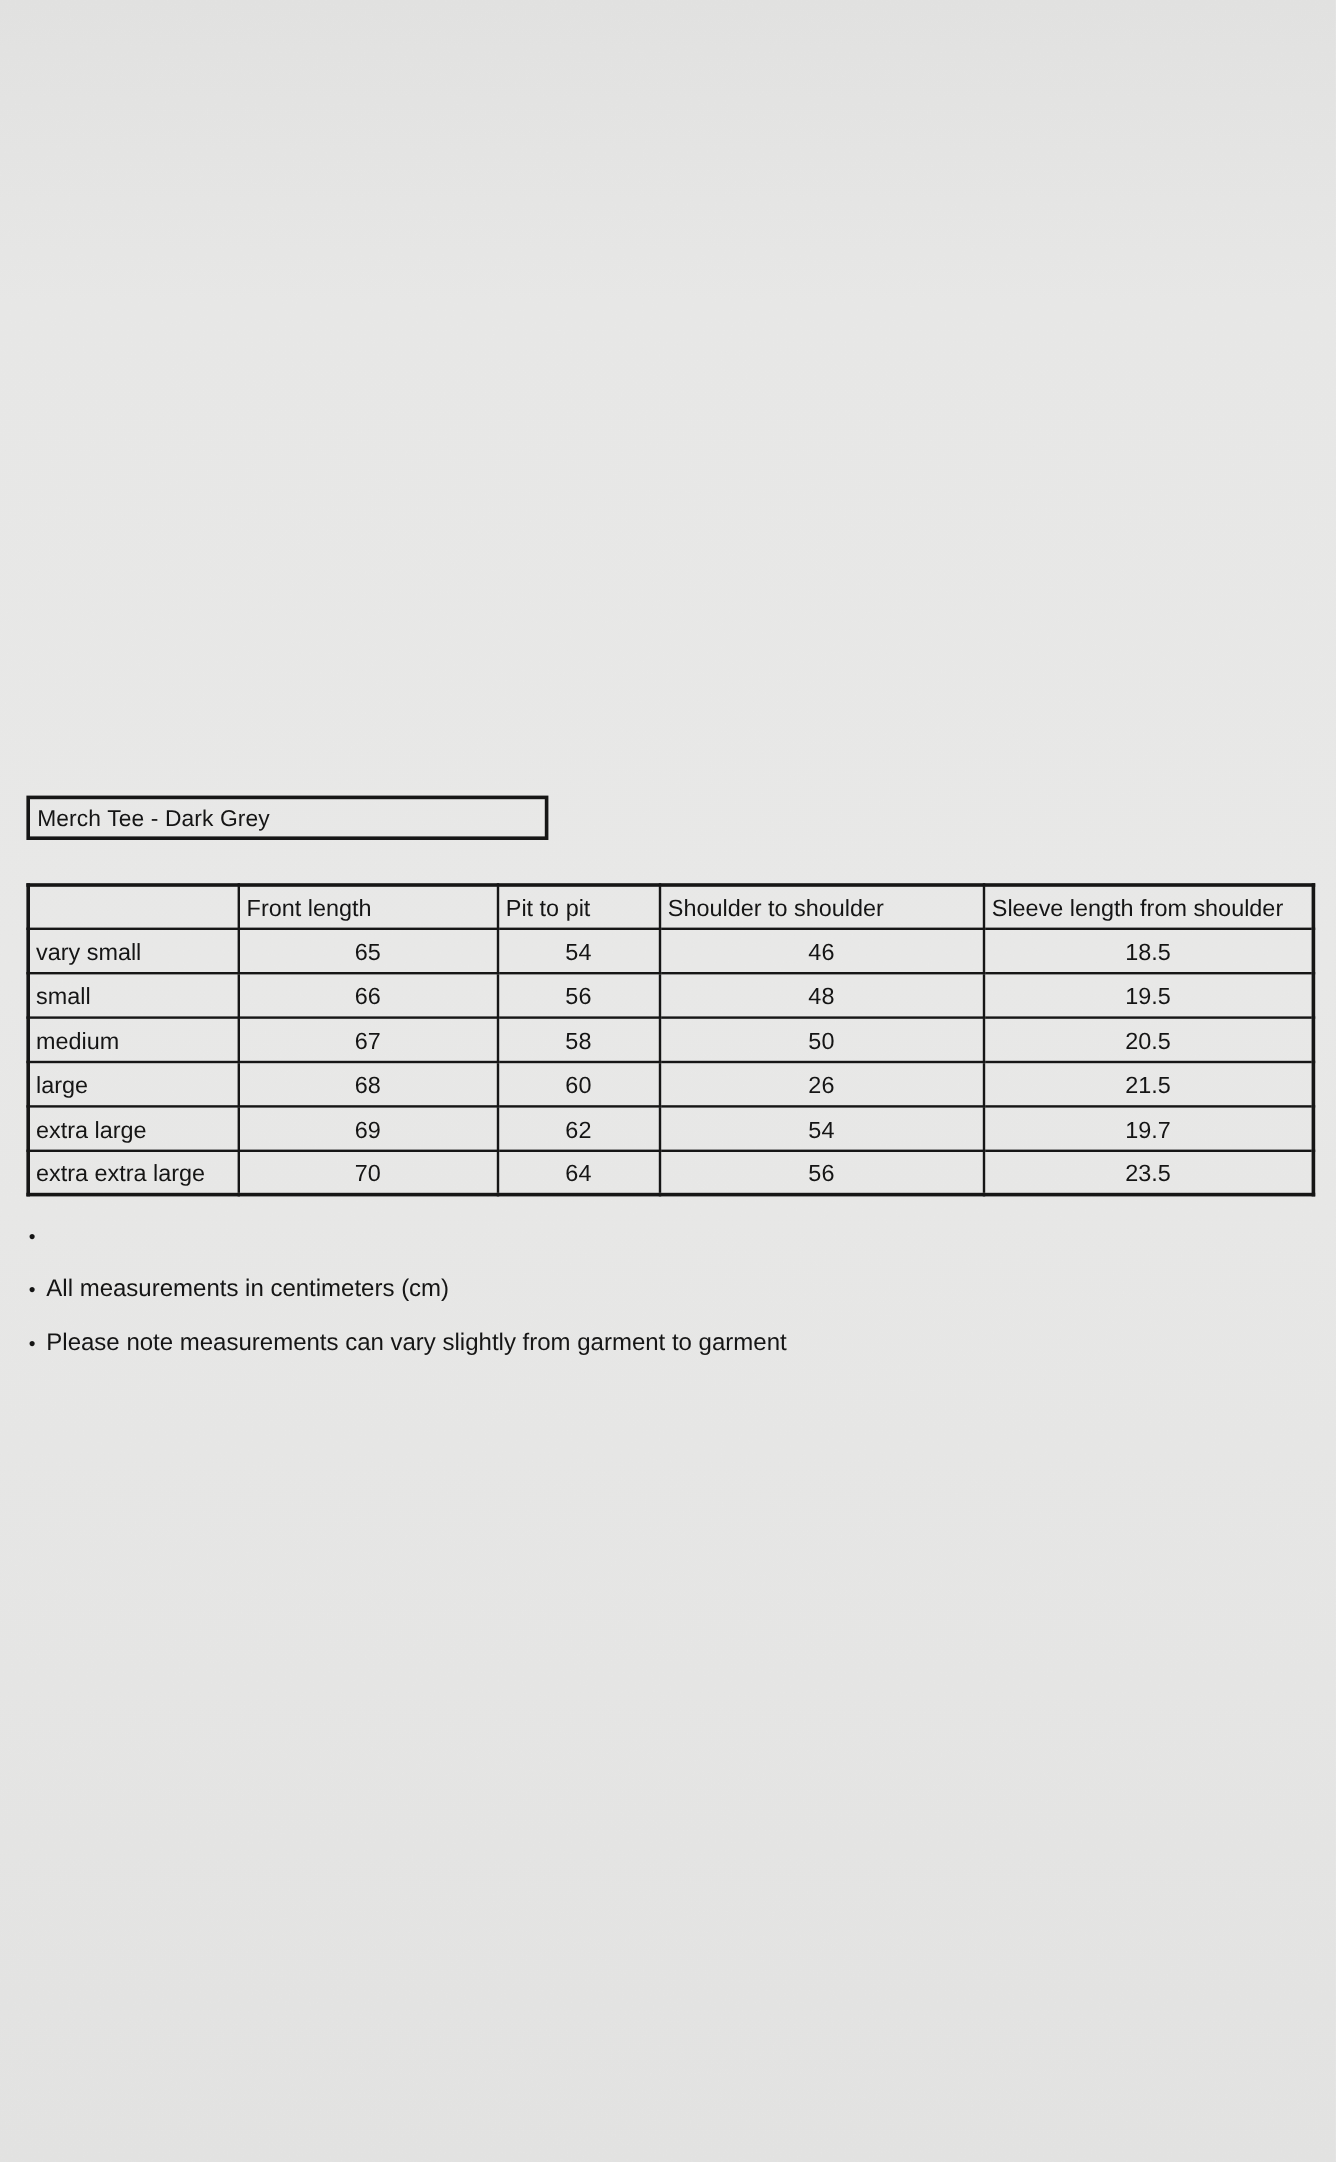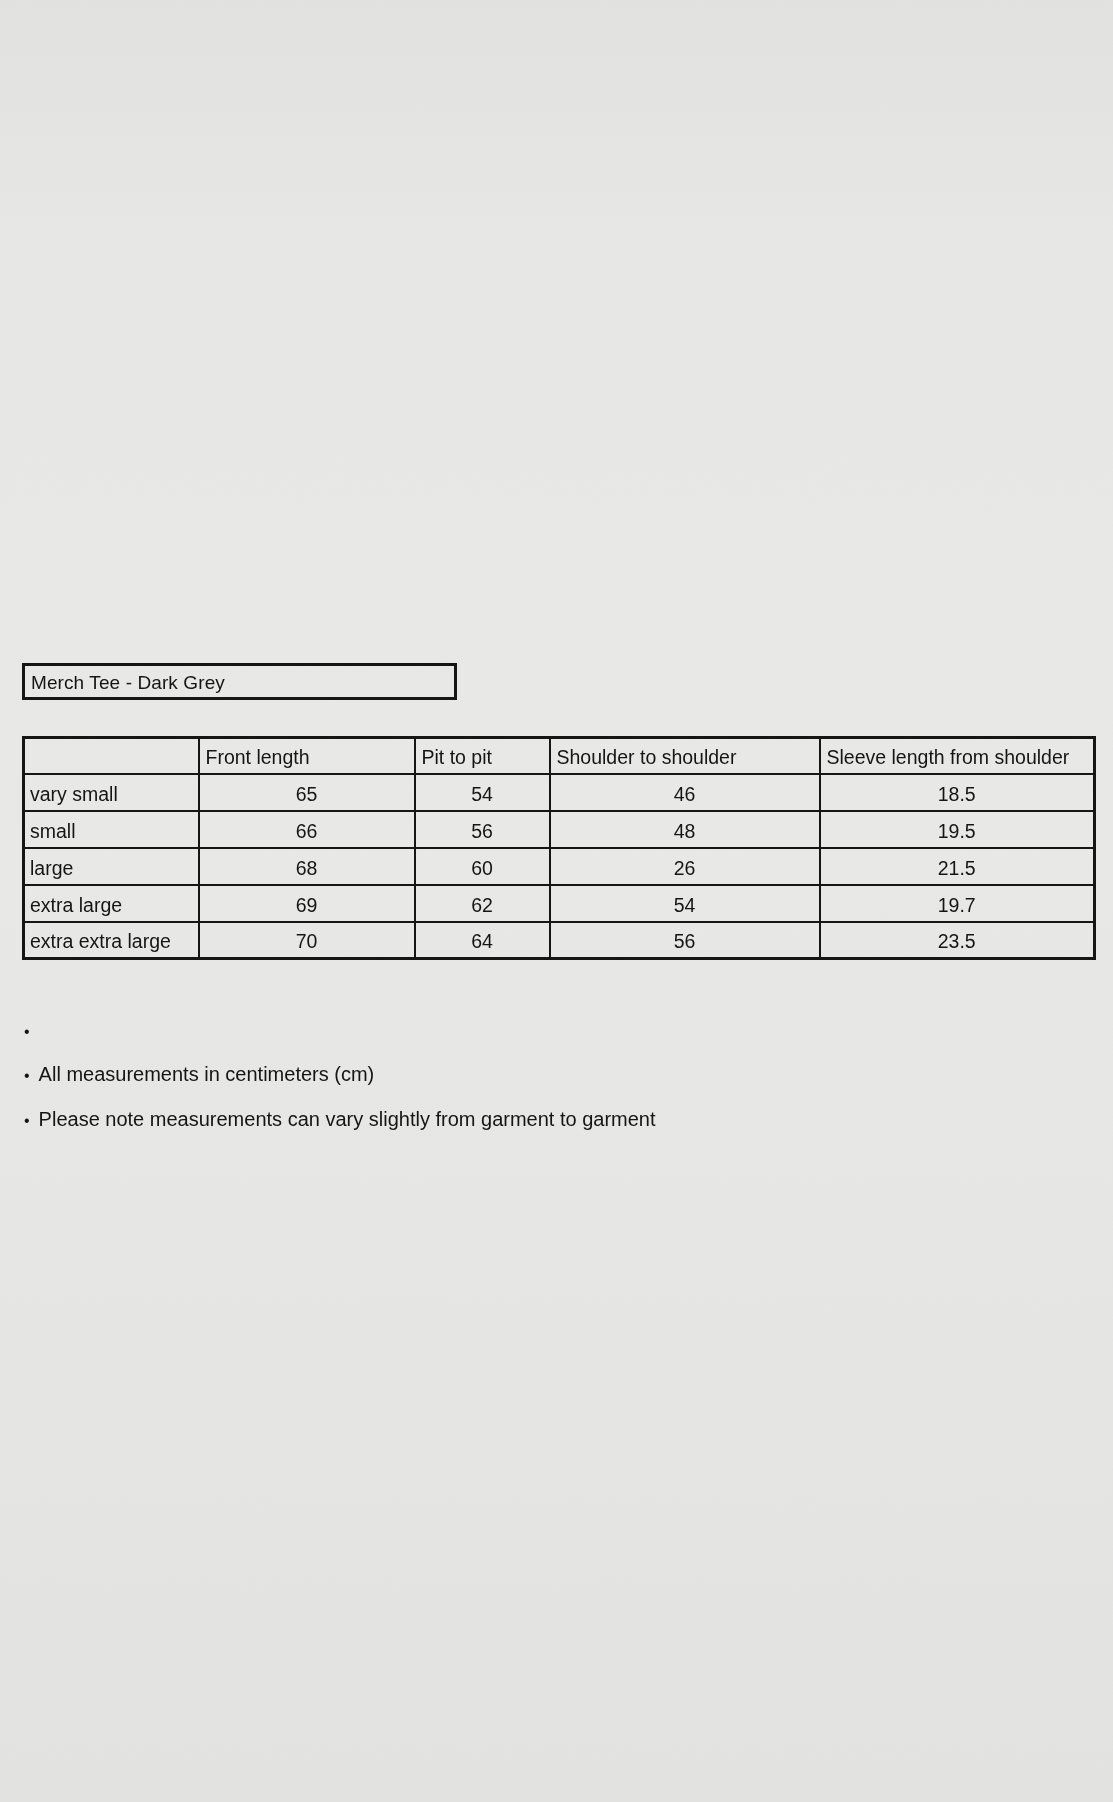--- a/index.html
+++ b/index.html
@@ -114,20 +114,27 @@
   </tr>
 
   <tr>
     <td class="cell-size">small</td>
     <td class="cell-num">66</td>
     <td class="cell-num">56</td>
     <td class="cell-num">48</td>
     <td class="cell-num">19.5</td>
   </tr>
 
+  <tr>
+    <td class="cell-size">medium</td>
+    <td class="cell-num">67</td>
+    <td class="cell-num">58</td>
+    <td class="cell-num">50</td>
+    <td class="cell-num">20.5</td>
+  </tr>
 
   <tr>
     <td class="cell-size">large</td>
     <td class="cell-num">68</td>
     <td class="cell-num">60</td>
     <td class="cell-num">26</td>
     <td class="cell-num">21.5</td>
   </tr>
 
   <tr>

